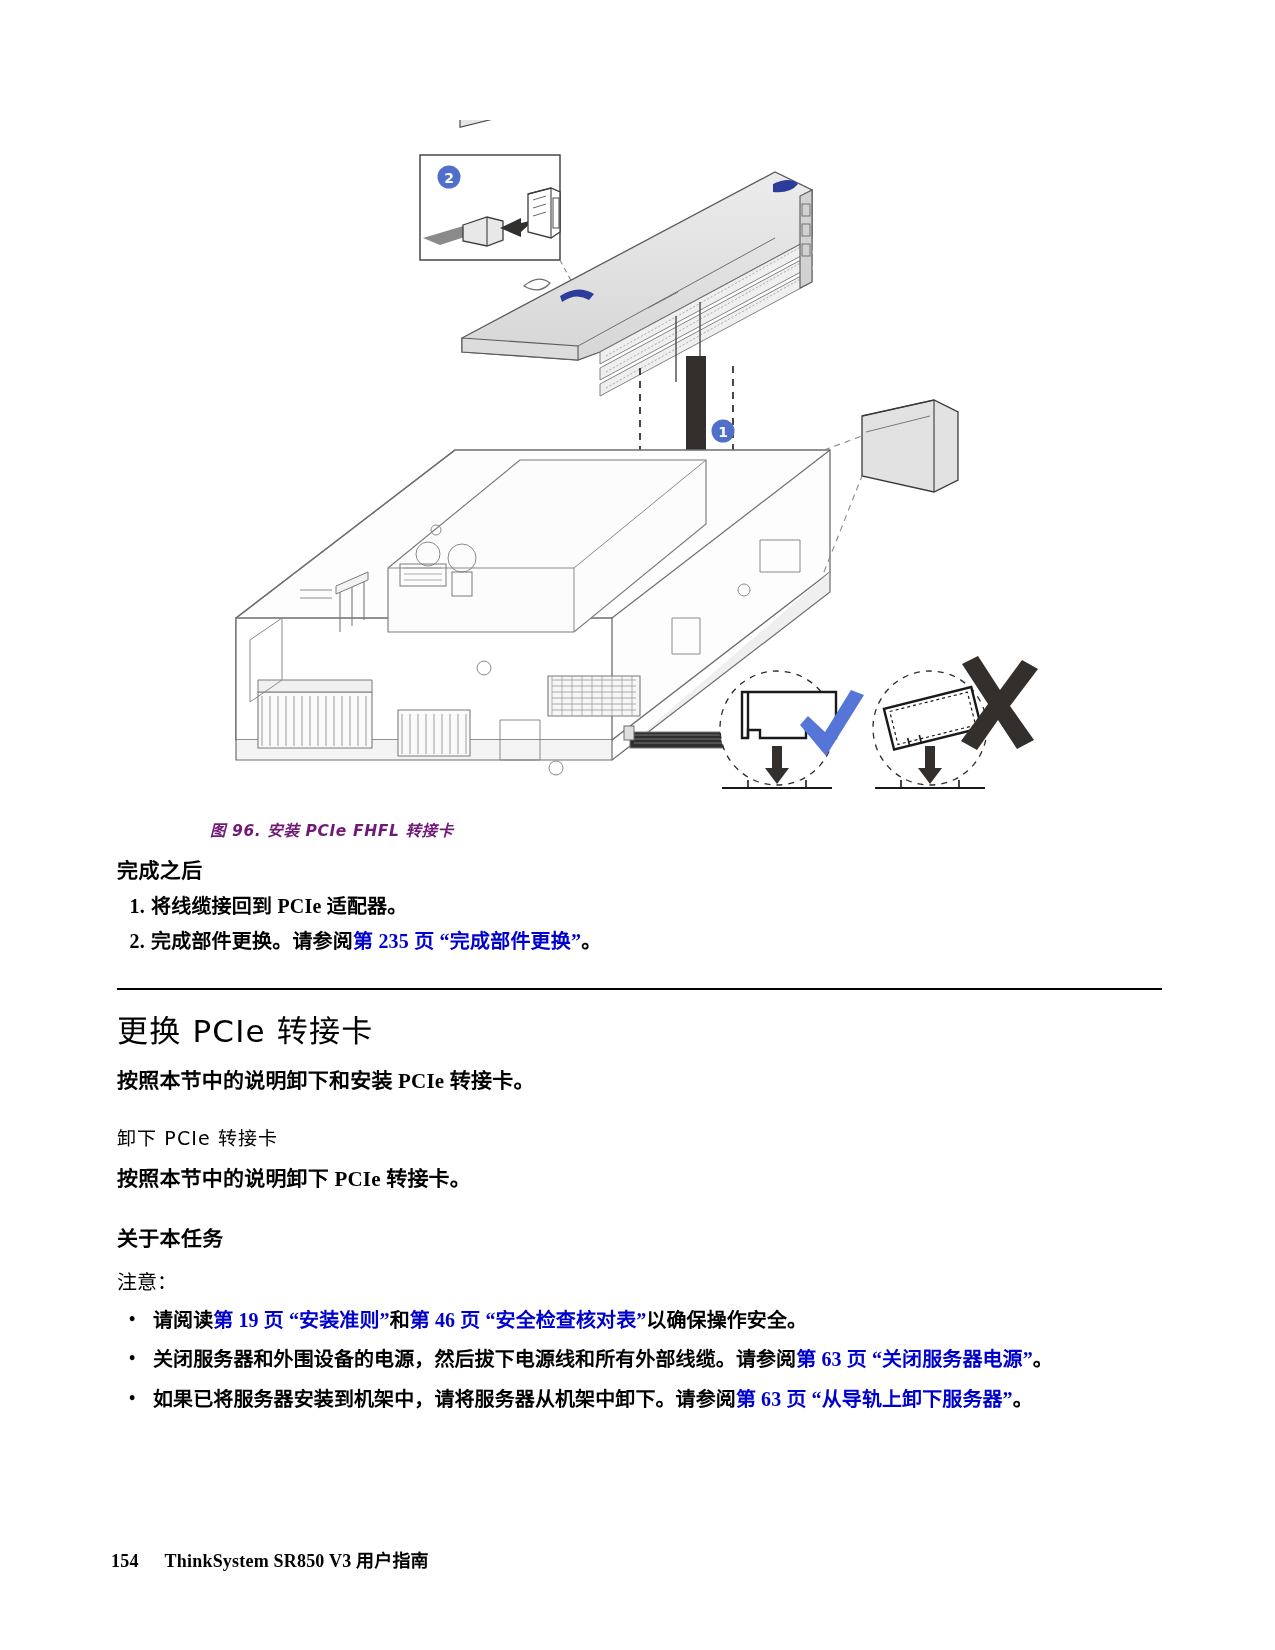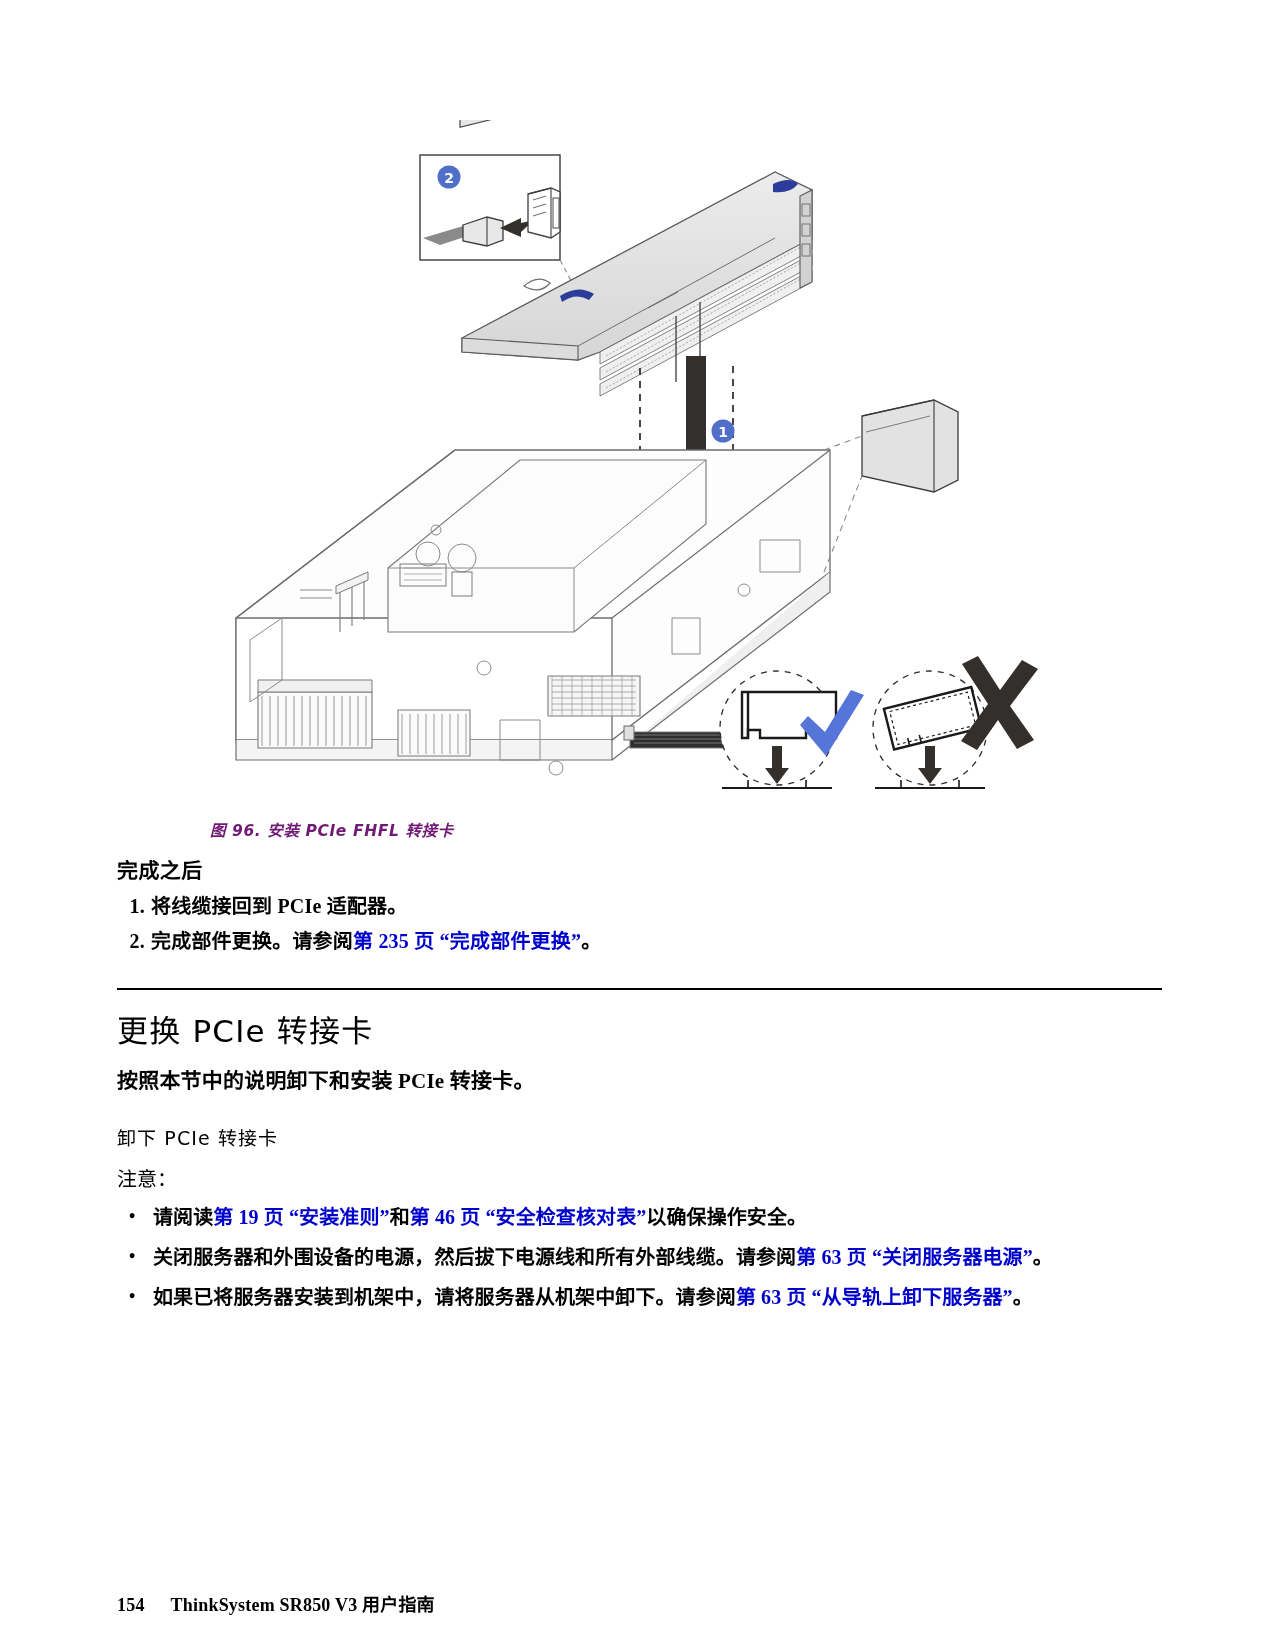--- a/index.html
+++ b/index.html
@@ -147,26 +147,25 @@
   a.xref, .xref {
     color: #0000CC;
     text-decoration: none;
     font-weight: bold;
     margin-top: 36px;
   }
 
   
   .footer {
     position: absolute;
-    left: 117px;
+    left: 111px;
     top: 1546px;
     font-size: 18px;
     font-weight: bold;
     letter-spacing: 0.2px;
-    margin-top: 44px;
   }
   .footer .pageno {
     display: inline-block;
     margin-right: 26px;
   }
 </style>
 </head>
 <body>
 
 <div class="page">
@@ -370,21 +369,23 @@
         <span class="num">2.</span><span>完成部件更换。请参阅</span><a class="xref" href="#">第 235 页 “完成部件更换”</a><span>。</span>
       </li>
     </ol>
 
     <hr class="rule">
 
     <h1 class="chapter">更换 PCIe 转接卡</h1>
     <p class="body">按照本节中的说明卸下和安装 PCIe 转接卡。</p>
 
     <h2 class="section">卸下 PCIe 转接卡</h2>
-
+    <p class="body">按照本节中的说明卸下 PCIe 转接卡。</p>
+
+    <h3 class="subhead">关于本任务</h3>
 
     <p class="attention">注意：</p>
 
     <ul class="bullets">
       <li>
         <span class="dot">•</span><span class="rich"><span>请阅读</span><a class="xref" href="#">第 19 页 “安装准则”</a><span>和</span><a class="xref" href="#">第 46 页 “安全检查核对表”</a><span>以确保操作安全。</span></span>
       </li>
       <li>
         <span class="dot">•</span><span class="rich"><span>关闭服务器和外围设备的电源，然后拔下电源线和所有外部线缆。请参阅</span><a class="xref" href="#">第 63 页 “关闭服务器电源”</a><span>。</span></span>
       </li>

